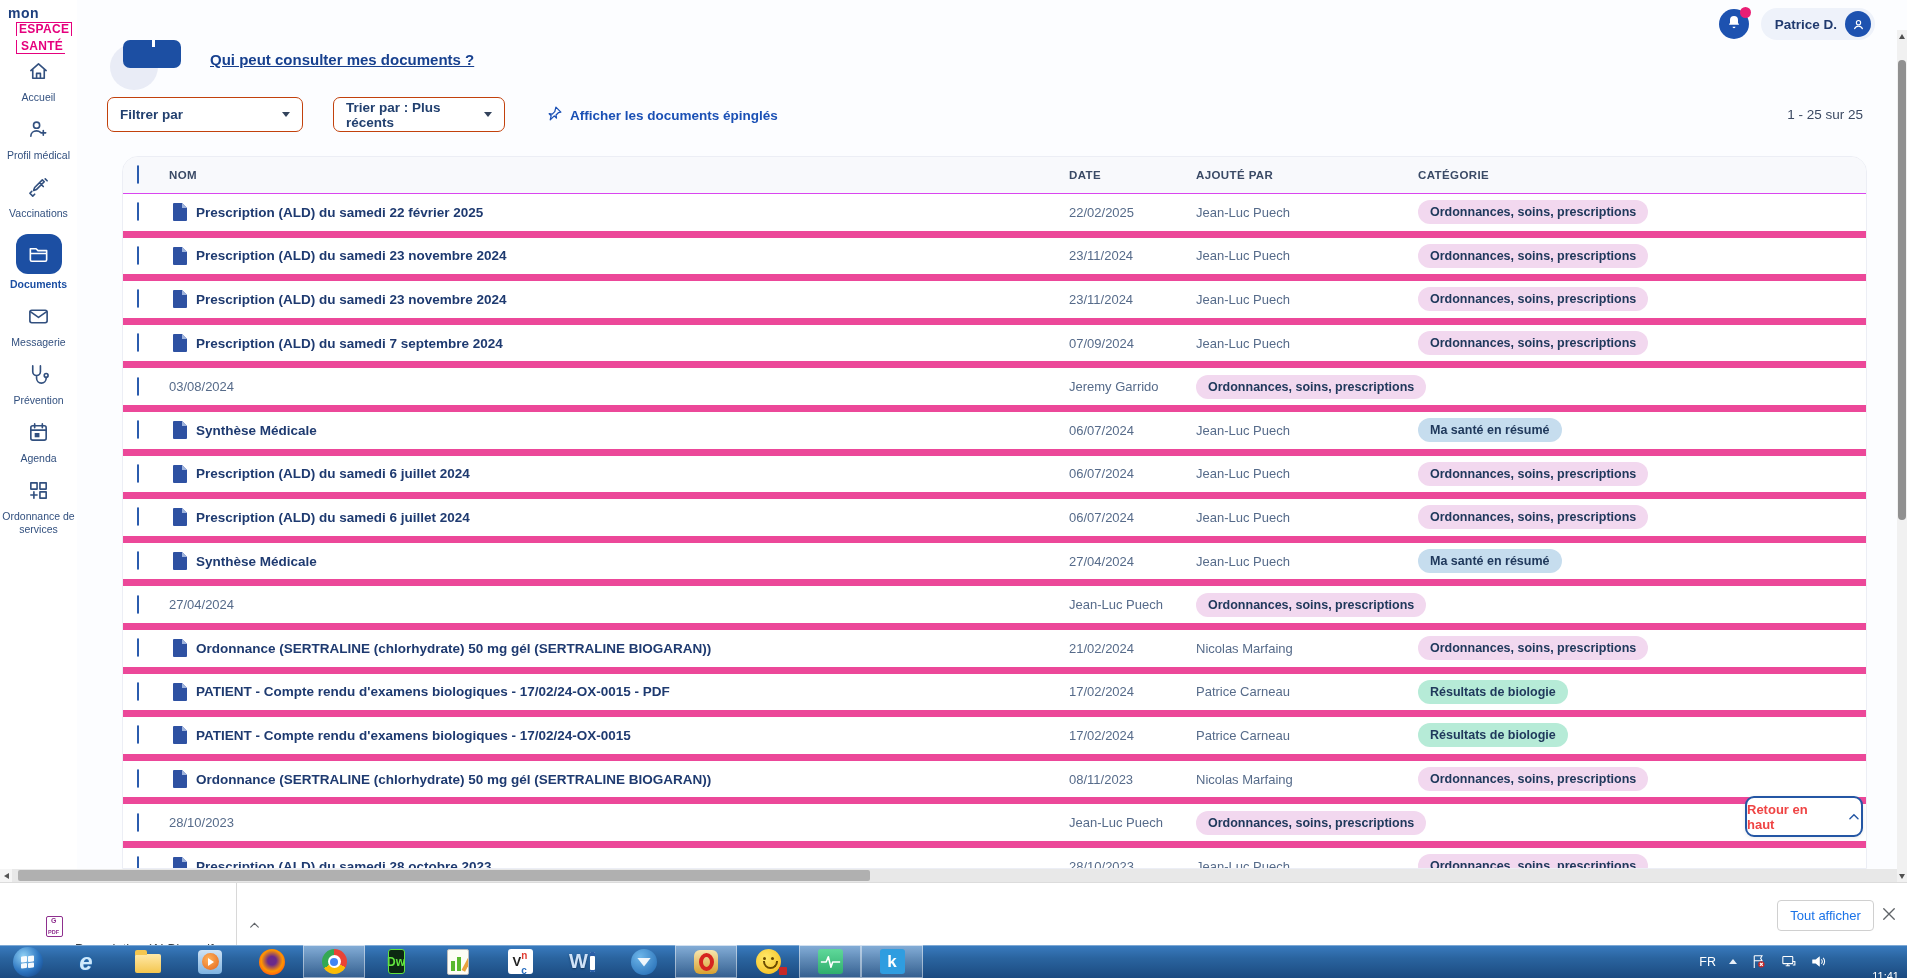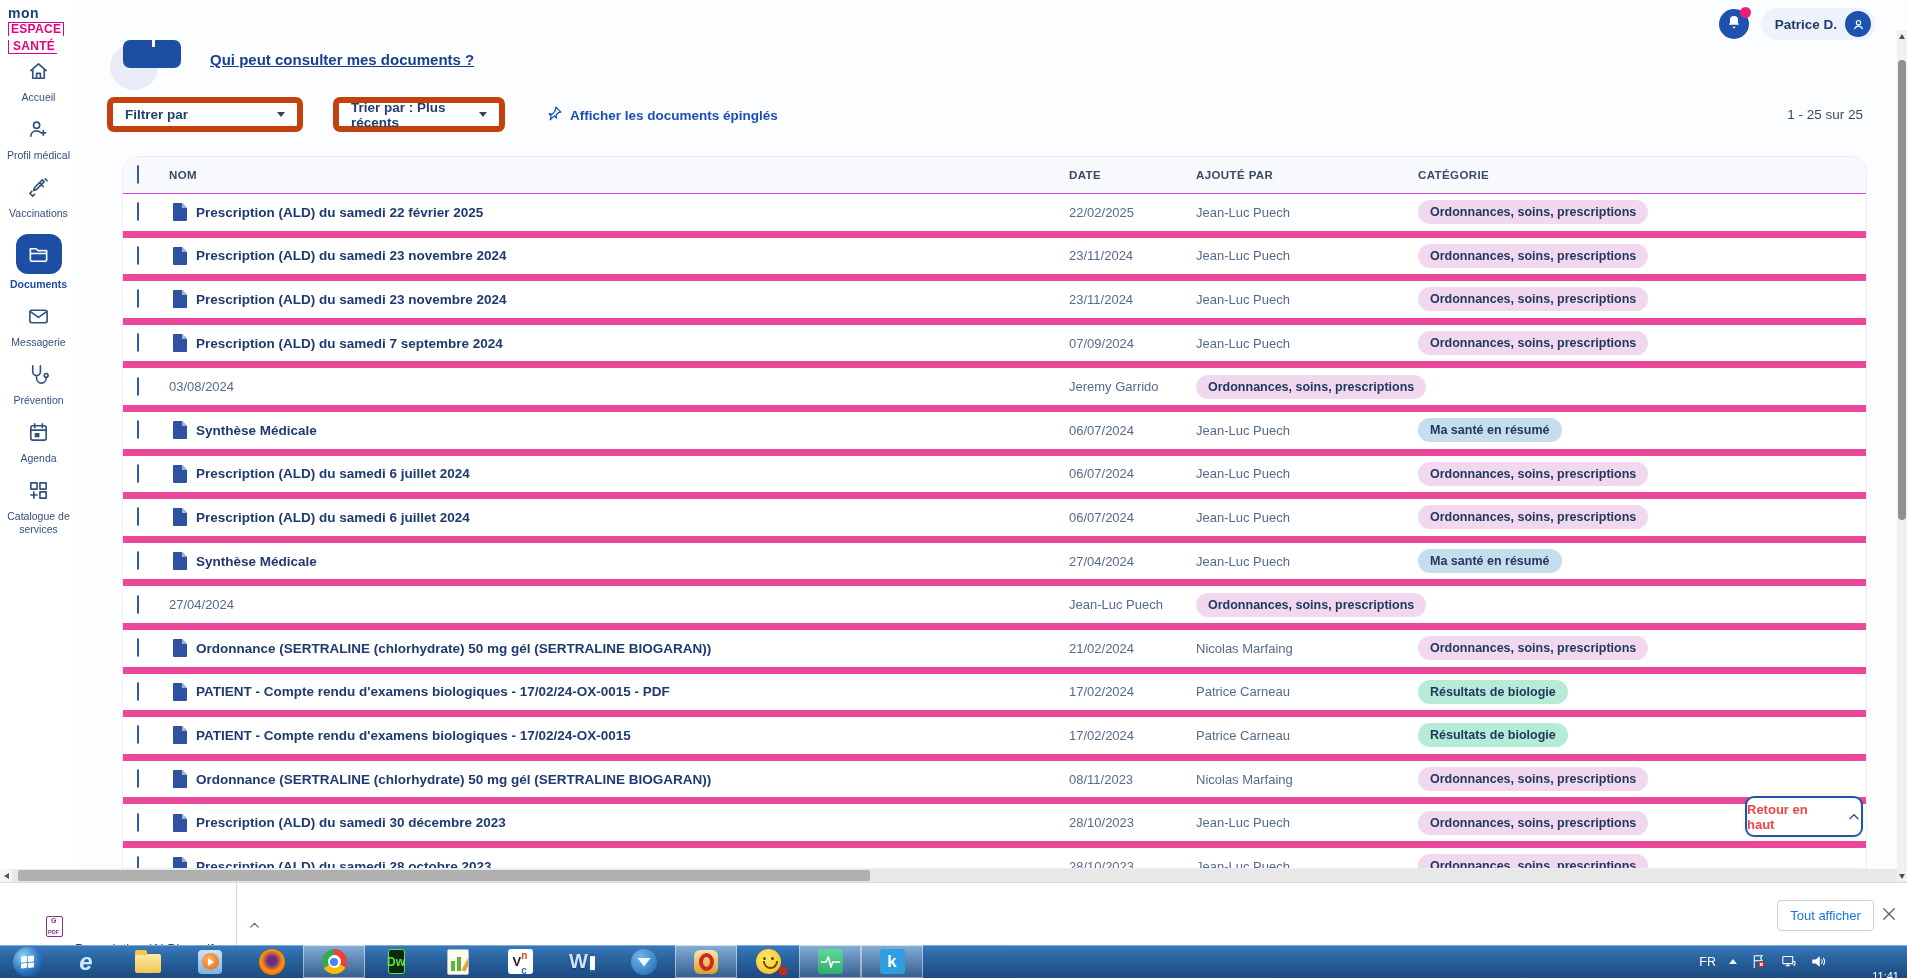--- a/index.html
+++ b/index.html
@@ -3,21 +3,21 @@
 <meta charset="utf-8">
 <style>
   * { margin:0; padding:0; box-sizing:border-box; }
   body { font-family:"Liberation Sans", sans-serif; background:#fff; }
   #screen { position:relative; width:1907px; height:978px; background:#fcfdff; overflow:hidden; }
 
   
   #sidebar { position:absolute; left:0; top:0; width:77px; height:869px; background:#fff; z-index:5; }
   .logo { position:absolute; left:8px; top:6px; width:58px; line-height:1.02; }
   .logo .l1 { color:#1d3f7e; font-weight:bold; font-size:14px; letter-spacing:.5px; }
-  .logo .l2, .logo .l3 { color:#e5007d; font-weight:bold; font-size:12px; letter-spacing:.3px; }
+  .logo .l2, .logo .l3 { color:#e5007d; font-weight:bold; font-size:12px; letter-spacing:.3px;margin-left:8px; }
   .logo .l2 { border:1.5px solid #e5007d; border-bottom:none; padding:0 2px; display:inline-block; }
   .logo .l3 { border-left:1.5px solid #e5007d; border-bottom:1.5px solid #e5007d; padding:0 2px 1px 4px; display:inline-block; }
   nav { position:absolute; top:60px; left:0; width:77px; display:flex; flex-direction:column; align-items:center; }
   .nav-item { width:77px; display:flex; flex-direction:column; align-items:center; margin-bottom:15px; cursor:pointer; }
   .nav-item svg { width:23px; height:23px; stroke:#32507f; fill:none; stroke-width:1.7; stroke-linecap:round; stroke-linejoin:round; }
   .nav-label { font-size:10.5px; color:#32507f; margin-top:4px; text-align:center; line-height:1.15; padding:0 2px; }
   .nav-item.active .tile { width:46px; height:40px; background:#1c4fa3; border-radius:12px; display:flex; align-items:center; justify-content:center; }
   .nav-item.active .tile svg { stroke:#fff; }
   .nav-item.active .nav-label { color:#1c4fa3; font-weight:bold; }
 
@@ -31,21 +31,21 @@
   .avatar { width:26px; height:26px; background:#1d52b0; border-radius:50%; display:flex; align-items:center; justify-content:center; }
   .avatar svg { width:15px; height:15px; stroke:#fff; fill:none; stroke-width:1.8; }
 
   
   .fab-circle { position:absolute; left:110px; top:44px; width:48px; height:46px; background:#e9ecf6; border-radius:50%; z-index:1; }
   .fab-btn { position:absolute; left:123px; top:40px; width:58px; height:28px; background:#1c4fa3; border-radius:7px; z-index:2; cursor:pointer; }
   .fab-btn::after { content:""; position:absolute; left:50%; top:0; width:3px; height:7px; background:#fff; }
   .consult-link { position:absolute; left:210px; top:51px; font-size:15px; font-weight:bold; color:#17408f; text-decoration:underline; cursor:pointer; z-index:3; }
 
   
-  .select-box { position:absolute; top:97px; height:35px; background:#fff; border:6px solid #c2410c; border-radius:7px; display:flex; align-items:center; justify-content:space-between; padding:0 12px; cursor:pointer; z-index:3; }
+  .select-box { position:absolute; top:97px; height:35px; background:#fff; border:1px solid #c2410c; border-radius:7px; display:flex; align-items:center; justify-content:space-between; padding:0 12px; cursor:pointer; z-index:3; }
   .select-box .sel-label { font-size:13.5px; font-weight:bold; color:#22406f; }
   .caret { width:0; height:0; border-left:4.5px solid transparent; border-right:4.5px solid transparent; border-top:5.5px solid #33435c; margin-left:10px; }
   #filter-box { left:107px; width:196px; }
   #sort-box { left:333px; width:172px; }
   .pin-link { position:absolute; left:546px; top:105px; display:flex; align-items:center; gap:7px; cursor:pointer; z-index:3; }
   .pin-link svg { width:17px; height:17px; stroke:#1a50b5; fill:none; stroke-width:1.8; stroke-linejoin:round; }
   .pin-link span { font-size:13.5px; font-weight:bold; color:#1a50b5; }
   .pagination { position:absolute; top:107px; right:44px; font-size:13.5px; color:#3c4a63; z-index:3; }
 
   
@@ -200,21 +200,21 @@
             </svg></span>
         <span class="nav-label">Agenda</span>
       </div>
       <div class="nav-item">
         <span><svg viewBox="0 0 24 24">
               <rect x="4" y="4" width="6.5" height="6.5"></rect>
               <rect x="13.5" y="4" width="6.5" height="6.5"></rect>
               <rect x="13.5" y="13.5" width="6.5" height="6.5"></rect>
               <path d="M7.2 13.5v6.5M4 16.7h6.5"></path>
             </svg></span>
-        <span class="nav-label">Catalogue de services</span>
+        <span class="nav-label">Ordonnance de services</span>
       </div>
     </nav>
   </aside>
 
   <div class="hdr-right">
     <div class="bell">
       <span><svg viewBox="0 0 24 24">
             <path d="M12 3a6 6 0 0 0-6 6v4l-1.6 3h15.2L18 13V9a6 6 0 0 0-6-6zm-2.2 16a2.2 2.2 0 0 0 4.4 0z"></path>
           </svg></span>
       <span class="dot"></span>
@@ -436,27 +436,20 @@
             </svg>
         <span class="doc-name">Ordonnance (SERTRALINE (chlorhydrate) 50 mg gél (SERTRALINE BIOGARAN))</span>
       </div>
       <div class="cell-dim">08/11/2023</div>
       <div class="cell-dim">Nicolas Marfaing</div>
       <div><span class="badge badge-pink">Ordonnances, soins, prescriptions</span></div>
     </div>
 
     <div class="t-grid t-row">
       <div><span class="cb"></span></div>
-      <div class="name-cell">
-        <svg class="file-ic" viewBox="0 0 14 18">
-              <path d="M1 0h8l5 5v12a1 1 0 0 1-1 1H1a1 1 0 0 1-1-1V1a1 1 0 0 1 1-1z" fill="#2e51a2"></path>
-              <path d="M9 0l5 5H9z" fill="#9fb4dd"></path>
-            </svg>
-        <span class="doc-name">Prescription (ALD) du samedi 30 décembre 2023</span>
-      </div>
       <div class="cell-dim">28/10/2023</div>
       <div class="cell-dim">Jean-Luc Puech</div>
       <div><span class="badge badge-pink">Ordonnances, soins, prescriptions</span></div>
     </div>
 
     <div class="t-grid t-row">
       <div><span class="cb"></span></div>
       <div class="name-cell">
         <svg class="file-ic" viewBox="0 0 14 18">
               <path d="M1 0h8l5 5v12a1 1 0 0 1-1 1H1a1 1 0 0 1-1-1V1a1 1 0 0 1 1-1z" fill="#2e51a2"></path>

